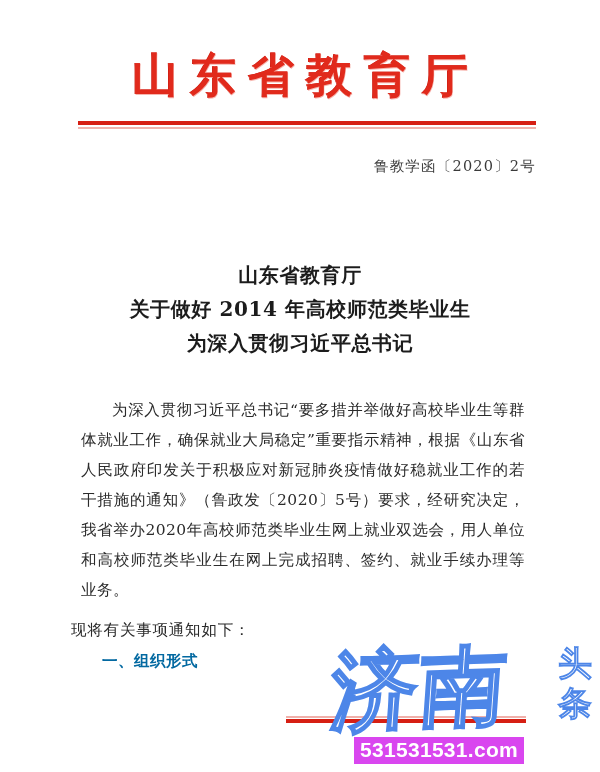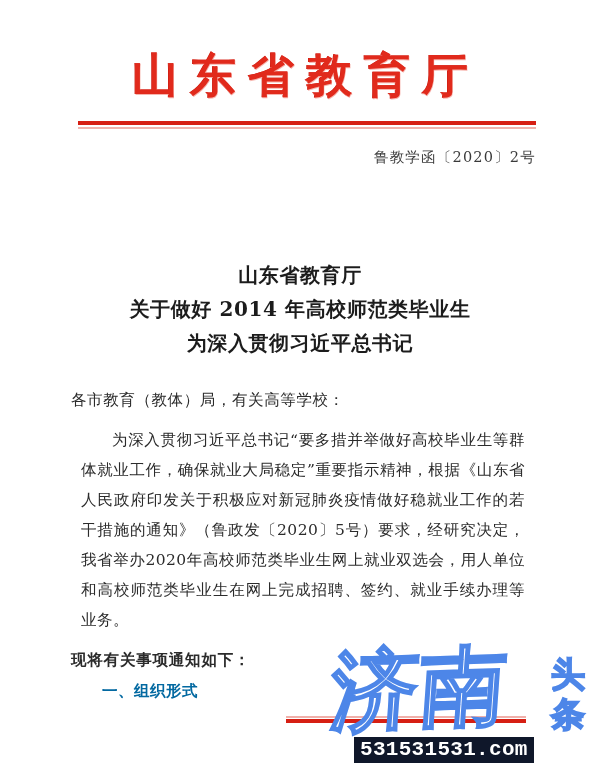--- a/index.html
+++ b/index.html
@@ -51,21 +51,21 @@
     top: 127px;
     width: 458px;
     height: 2px;
     background: #f0b3ad;
   }
 
   
   #doc-number {
     position: absolute;
     right: 64px;
-    top: 148px;
+    top: 157px;
     font-size: 14.5px;
     letter-spacing: 1.2px;
     color: #3a3a3a;
     white-space: nowrap;
   }
 
   
   #title-block {
     position: absolute;
     left: 0;
@@ -114,21 +114,20 @@
     text-indent: 31px;
     margin: 0;
   }
   .para-cont {
     font-size: 15.5px;
     line-height: 30px;
     letter-spacing: 0.8px;
     color: #2b2b2b;
     text-indent: 0;
     margin: 0;
-    font-weight: bold;
   }
 
   
   #watermark {
     position: absolute;
     left: 332px;
     top: 638px;
     width: 268px;
     height: 134px;
     pointer-events: none;
@@ -144,29 +143,29 @@
     letter-spacing: 2px;
     color: #ffffff;
     -webkit-text-stroke: 2.2px #4d86e8;
     text-shadow: 0 0 1px #6c9cf0;
     white-space: nowrap;
     transform: skewX(-6deg) rotate(-2deg);
   }
   #wm-sub {
     position: absolute;
     left: 212px;
-    top: 16px;
+    top: 5px;
     width: 48px;
     font-family: "DejaVu Serif", "Liberation Serif", serif;
     font-size: 34px;
-    font-weight: bold;
+    font-weight: normal;
     line-height: 40px;
     color: #ffffff;
     -webkit-text-stroke: 1.8px #4d86e8;
-    text-align: center;
+    text-align: right;
   }
   #wm-rule-thin {
     position: absolute;
     left: -46px;
     top: 78px;
     width: 240px;
     height: 2px;
     background: #f0b0aa;
   }
   #wm-rule-thick {
@@ -174,23 +173,23 @@
     left: -46px;
     top: 81px;
     width: 240px;
     height: 4px;
     background: #d61f13;
   }
   #wm-url {
     position: absolute;
     left: 22px;
     top: 99px;
-    background: #0f172a;
+    background: #d946ef;
     color: #ffffff;
-    font-family: Liberation Mono, monospace;
+    font-family: Liberation Sans, sans-serif;
     font-size: 21px;
     font-weight: bold;
     letter-spacing: 0.3px;
     padding: 1px 6px 2px 6px;
     white-space: nowrap;
   }
 </style>
 </head>
 <body>
 
@@ -204,21 +203,20 @@
 
   <div id="doc-number">鲁教学函〔2020〕2号</div>
 
   <div id="title-block">
     <div class="tline">山东省教育厅</div>
     <div class="tline">关于做好 2014 年高校师范类毕业生</div>
     <div class="tline">为深入贯彻习近平总书记</div>
   </div>
 
   <div id="body-block">
-    <div class="salutation">各市教育（教体）局，有关高等学校：</div>
     <p class="para">为深入贯彻习近平总书记“要多措并举做好高校毕业生等群体就业工作，确保就业大局稳定”重要指示精神，根据《山东省人民政府印发关于积极应对新冠肺炎疫情做好稳就业工作的若干措施的通知》（鲁政发〔2020〕5号）要求，经研究决定，我省举办2020年高校师范类毕业生网上就业双选会，用人单位和高校师范类毕业生在网上完成招聘、签约、就业手续办理等业务。</p>
     <p class="para-cont">现将有关事项通知如下：</p>
     <p class="heading">一、组织形式</p>
   </div>
 
   <div id="watermark">
     <div id="wm-rule-thin"></div>
     <div id="wm-rule-thick"></div>
     <div id="wm-calligraphy">济南</div>
     <div id="wm-sub">头条</div>

